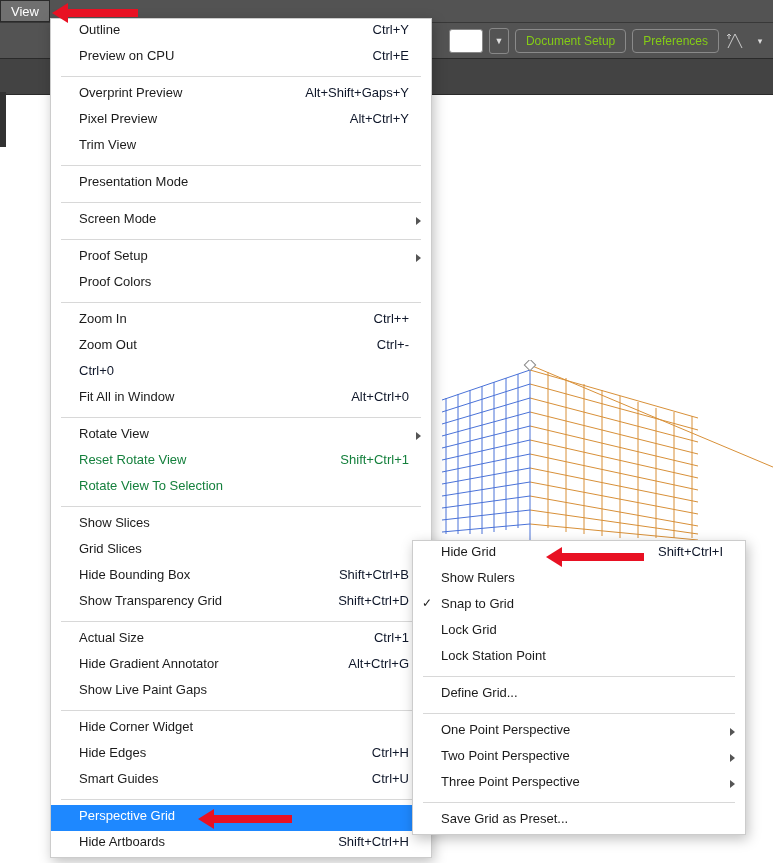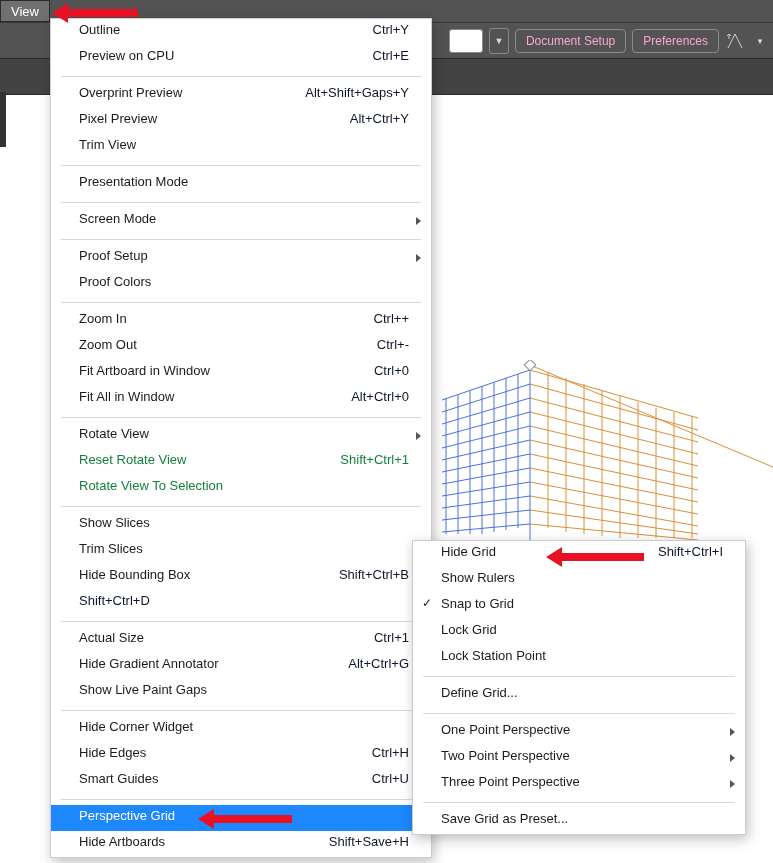--- a/index.html
+++ b/index.html
@@ -1,19 +1,19 @@
 <!DOCTYPE html>
 <html><head>
 <meta charset="utf-8">
 <style>
 html,body{margin:0;padding:0;width:773px;height:863px;font-family:"Segoe UI",Arial,sans-serif;font-size:13px;background:#fff;overflow:hidden}
 .topbar{background:#535353;height:22px;display:flex;align-items:stretch}
 .menu-button{background:#707070;color:#fff;padding:2px 10px;display:flex;align-items:center;border:1px solid #2a2a2a;font-size:13px}
 .toolbar{background:#535353;height:35px;border-top:1px solid #383838;border-bottom:1px solid #2a2a2a;display:flex;align-items:center;justify-content:flex-end;padding-right:4px;gap:6px}
-.toolbar-btn{background:#535353;border:1px solid #8a8a8a;border-radius:4px;color:#f9a8d4;padding:4px 10px;font-size:12px}
+.toolbar-btn{background:#535353;border:1px solid #8a8a8a;border-radius:4px;color:#84cc16;padding:4px 10px;font-size:12px}
 .swatch{width:32px;height:22px;background:#fff;border:1px solid #888;border-radius:3px}
 .chev{width:18px;height:24px;border:1px solid #888;border-radius:3px;display:flex;align-items:center;justify-content:center;color:#ddd;font-size:9px}
 .icon-sq{width:20px;height:20px;display:flex;align-items:center;justify-content:center;color:#ddd}
 .lowerbar{background:#434343;height:35px;border-bottom:1px solid #2a2a2a}
 .dropdown{position:absolute;background:#fff;border:1px solid #ccc;box-shadow:2px 4px 12px rgba(0,0,0,.25)}
 .dropdown.main{left:50px;top:18px;width:380px}
 .dropdown.sub{left:412px;top:540px;width:332px}
 .item{display:flex;align-items:flex-start;padding:3px 22px 3px 28px;color:#1b1b1b;position:relative;height:20px}
 .item .label{flex:1;font-size:13px}
 .item .shortcut{color:#0f172a;font-size:13px}
@@ -144,21 +144,20 @@
   <div class="sep"></div>
   <div class="item">
       <span class="label">Zoom In</span>
       <span class="shortcut">Ctrl++</span>
     </div>
   <div class="item">
       <span class="label">Zoom Out</span>
       <span class="shortcut">Ctrl+-</span>
     </div>
   <div class="item">
-      <span class="label">Fit Artboard in Window</span>
       <span class="shortcut">Ctrl+0</span>
     </div>
   <div class="item">
       <span class="label">Fit All in Window</span>
       <span class="shortcut">Alt+Ctrl+0</span>
     </div>
   <div class="sep"></div>
   <div class="item submenu">
       <span class="label">Rotate View</span>
     </div>
@@ -167,27 +166,28 @@
       <span class="shortcut">Shift+Ctrl+1</span>
     </div>
   <div class="item disabled">
       <span class="label">Rotate View To Selection</span>
     </div>
   <div class="sep"></div>
   <div class="item">
       <span class="label">Show Slices</span>
     </div>
   <div class="item">
-      <span class="label">Trim Slices</span>
+      <span class="label">Grid Slices</span>
     </div>
   <div class="item">
       <span class="label">Hide Bounding Box</span>
       <span class="shortcut">Shift+Ctrl+B</span>
     </div>
   <div class="item">
+      <span class="label">Show Transparency Grid</span>
       <span class="shortcut">Shift+Ctrl+D</span>
     </div>
   <div class="sep"></div>
   <div class="item">
       <span class="label">Actual Size</span>
       <span class="shortcut">Ctrl+1</span>
     </div>
   <div class="item">
       <span class="label">Hide Gradient Annotator</span>
       <span class="shortcut">Alt+Ctrl+G</span>
@@ -206,21 +206,21 @@
   <div class="item">
       <span class="label">Smart Guides</span>
       <span class="shortcut">Ctrl+U</span>
     </div>
   <div class="sep"></div>
   <div class="item selected submenu">
       <span class="label">Perspective Grid</span>
     </div>
   <div class="item">
       <span class="label">Hide Artboards</span>
-      <span class="shortcut">Shift+Save+H</span>
+      <span class="shortcut">Shift+Ctrl+H</span>
     </div>
 </div>
 
 <div class="dropdown sub">
   <div class="item">
       <span class="label">Hide Grid</span>
       <span class="shortcut">Shift+Ctrl+I</span>
     </div>
   <div class="item">
       <span class="label">Show Rulers</span>

